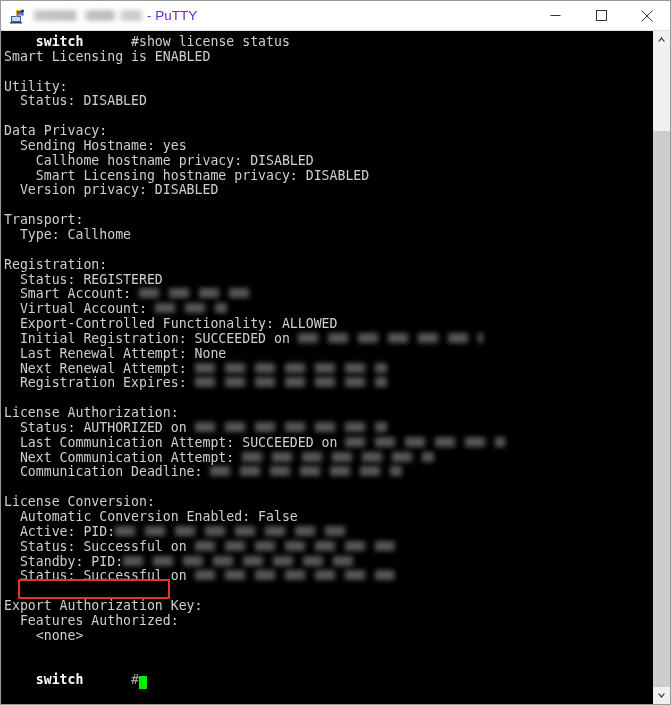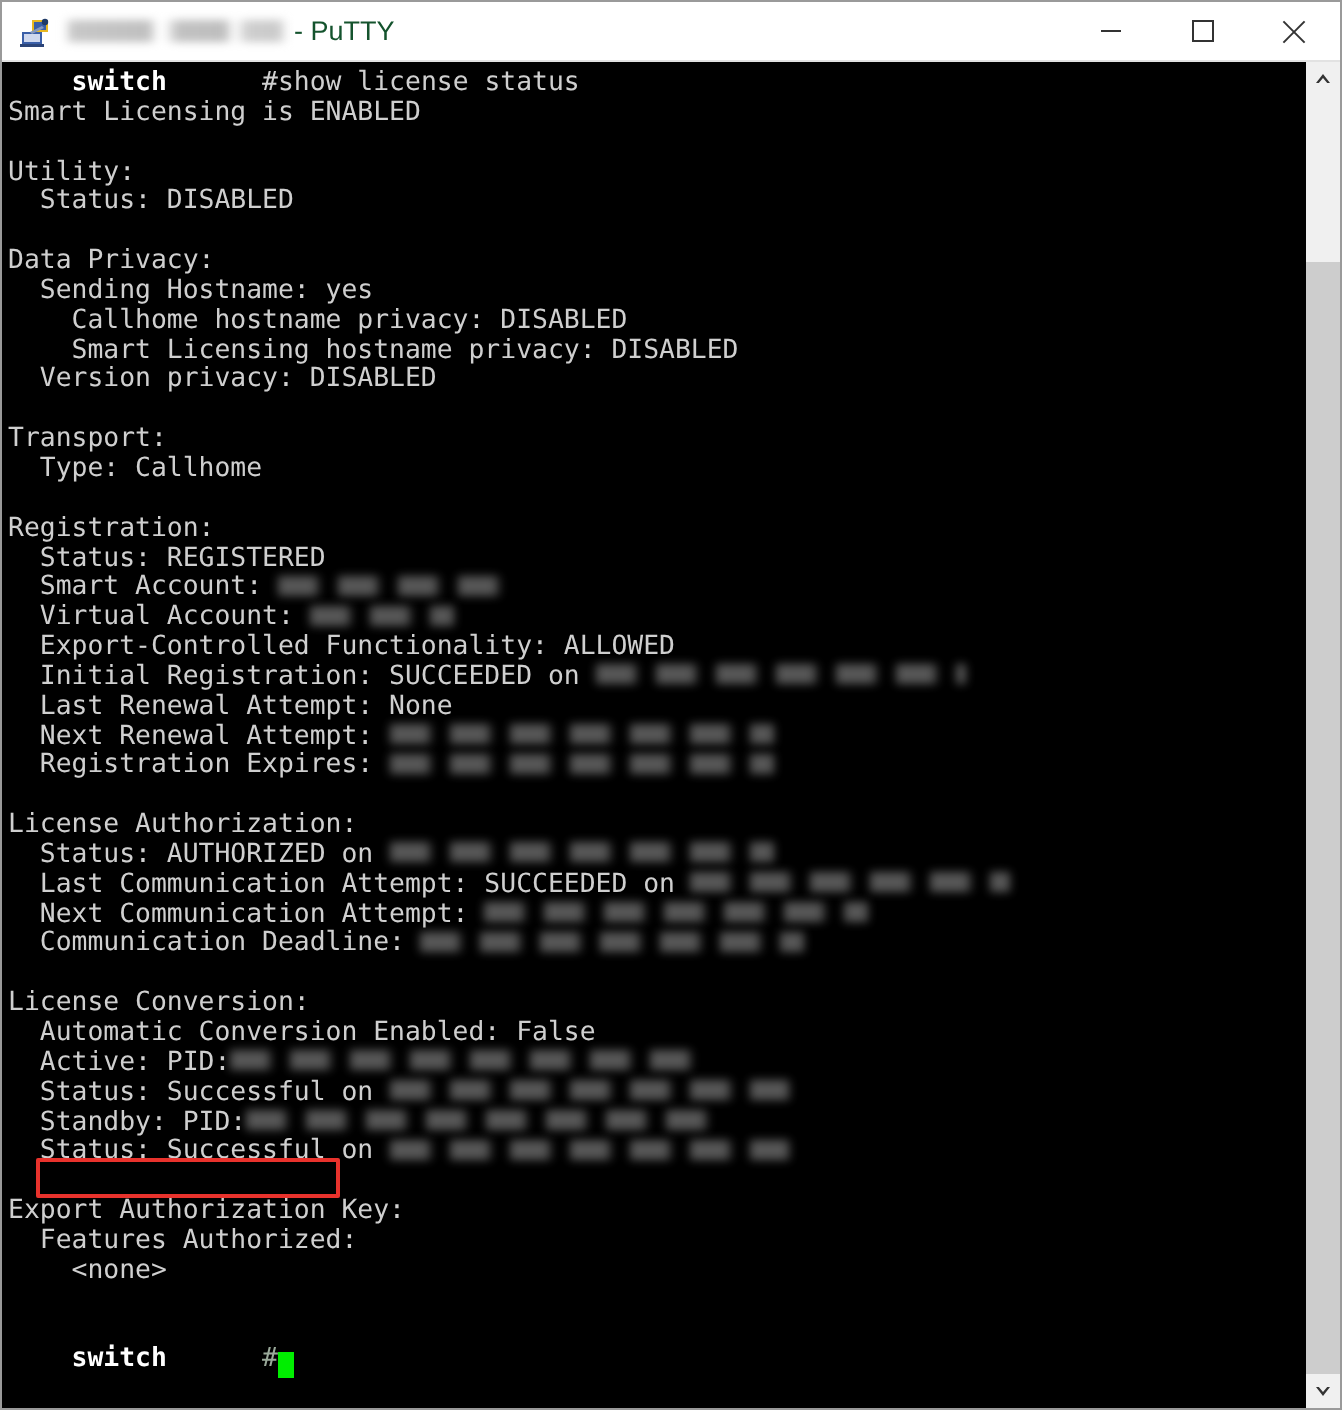--- a/index.html
+++ b/index.html
@@ -70,21 +70,21 @@
         rgba(255,255,255,0.2) 50px,
         rgba(190,190,190,0.95) 57px,
         rgba(186,186,186,0.95) 80px,
         rgba(255,255,255,0.4) 85px,
         rgba(200,200,200,0.9) 92px,
         rgba(196,196,196,0.9) 107px,
         rgba(255,255,255,0) 112px);
     filter: blur(2.2px);
   }
   .title-suffix {
-    color: #14532d;
+    color: #6d28d9;
     font-size: 13.5px;
   }
 
   .win-controls {
     position: absolute;
     right: 0;
     top: 0;
     height: 29px;
     display: flex;
   }

